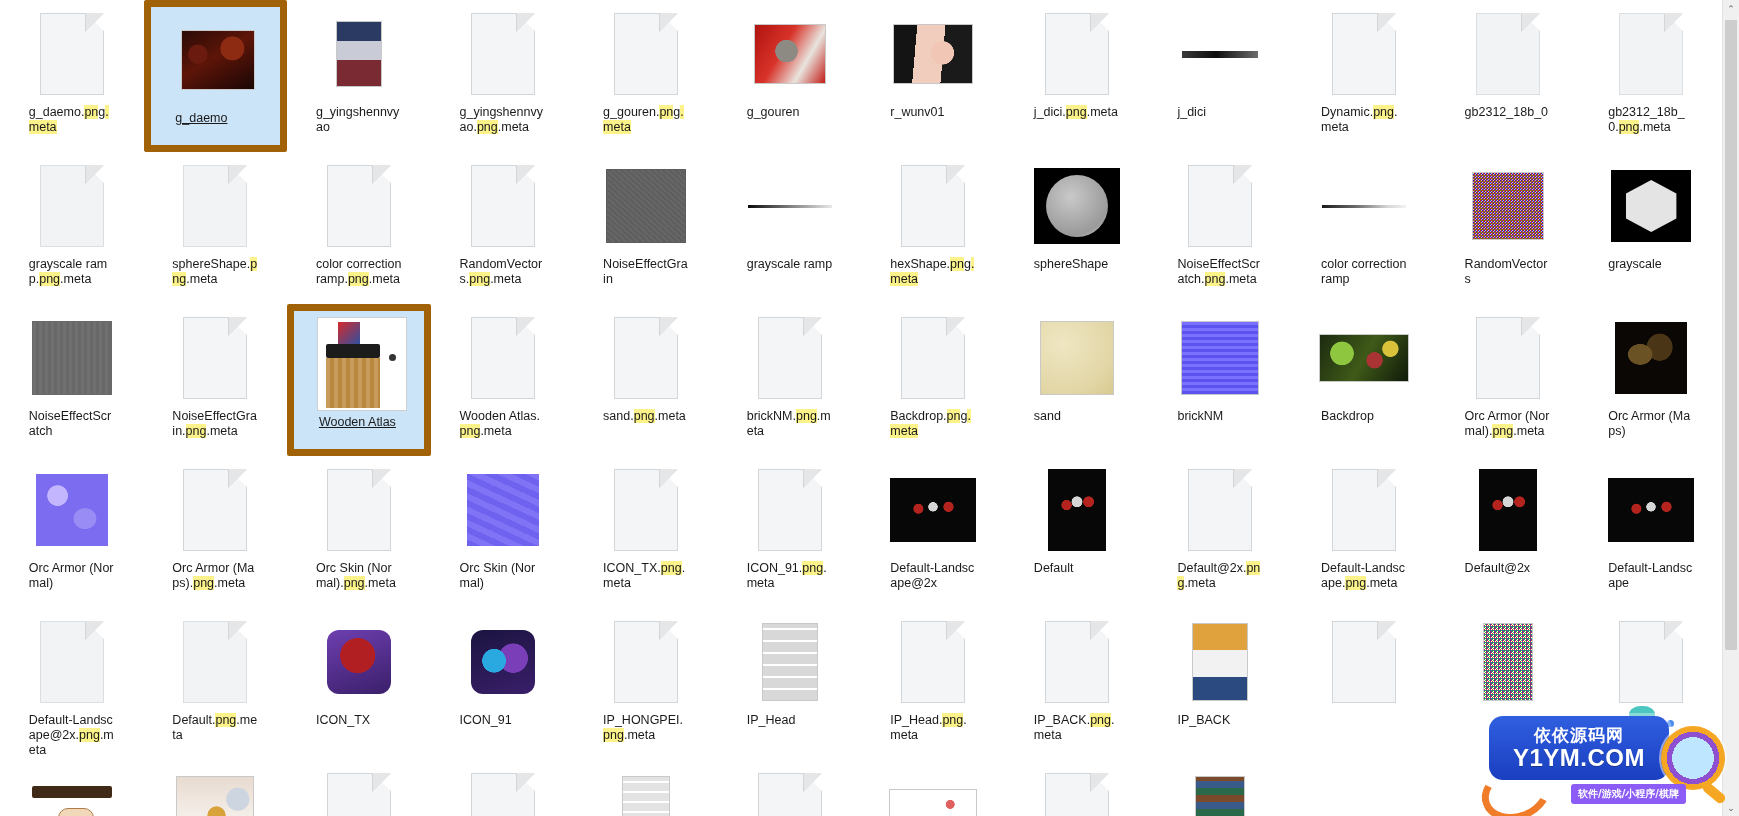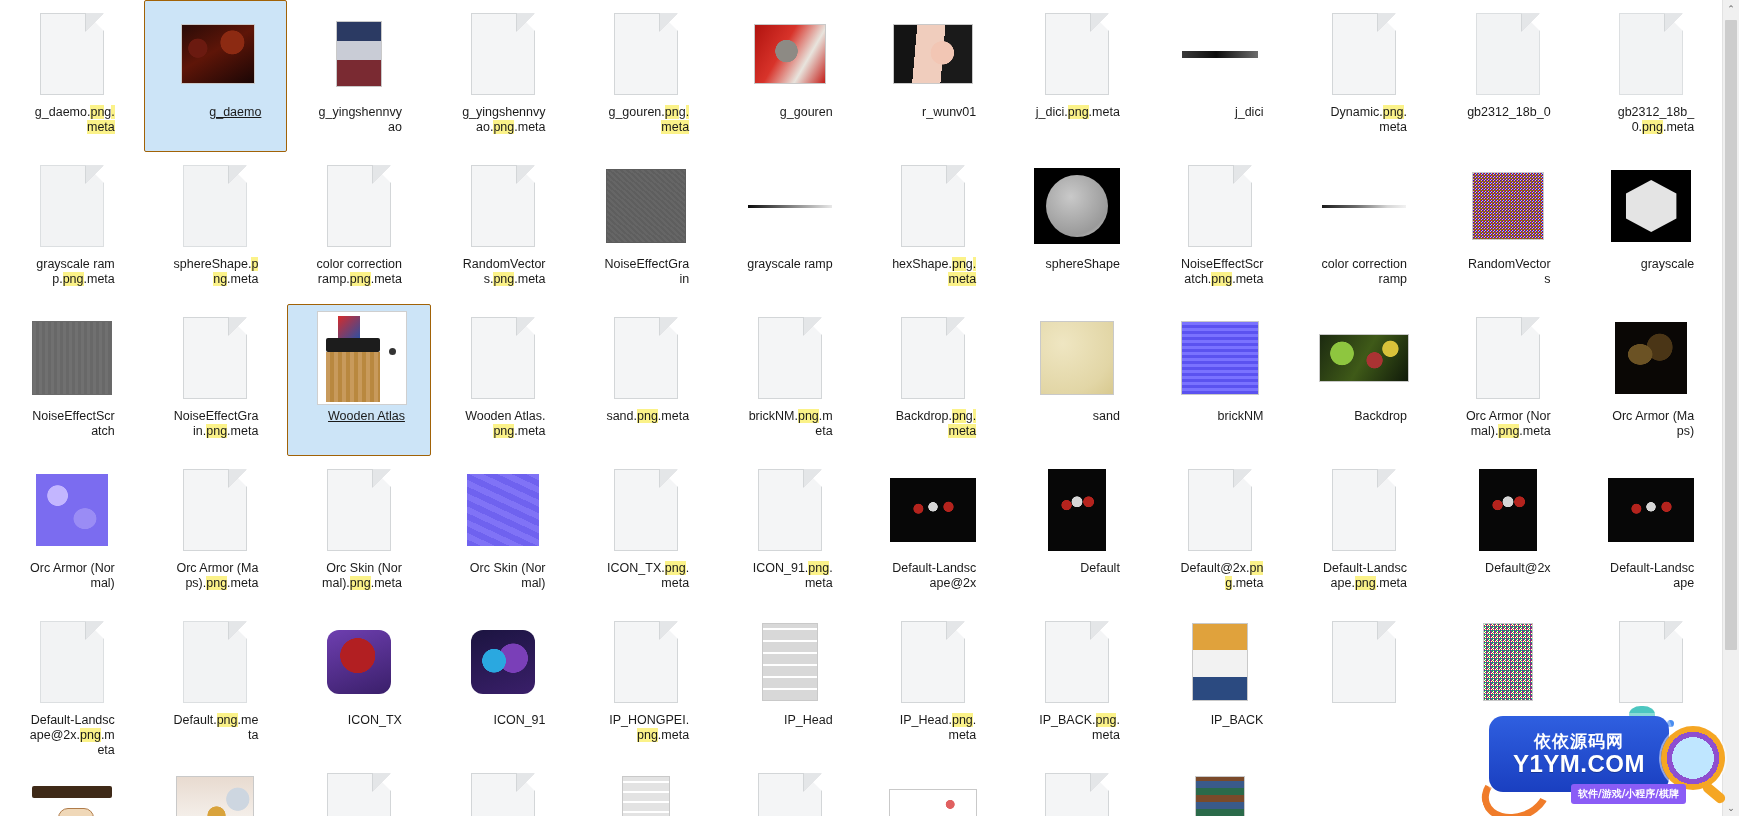--- a/index.html
+++ b/index.html
@@ -26,34 +26,34 @@
   .file-item{
     position:relative;
     display:flex;flex-direction:column;align-items:center;
     padding:6px 4px 0 4px;
     box-sizing:border-box;
     cursor:default;
     -webkit-user-select:none;user-select:none;
   }
   .file-item.selected{
     background:#cce4f7;
-    border:1px solid #a16207;
+    border:7px solid #a16207;
     border-radius:2px;
     padding:5px 3px 0 9px;
   }
   .thumb-wrap{
     width:96px;height:96px;
     display:flex;align-items:center;justify-content:center;
     flex:0 0 auto;
     overflow:hidden;
   }
   .label{
     margin-top:3px;
     width:86px;
-    text-align:right;
+    text-align:left;
     font-size:12.5px;
     line-height:15px;
     color:#1a1a1a;
     word-wrap:break-word;
     overflow-wrap:break-word;
     word-break:break-all;
   }
   .file-item.selected .label{
     text-decoration:underline;
   }
@@ -104,21 +104,21 @@
     position:absolute;left:2px;top:20px;width:12px;height:630px;
     background:#cdcdcd;border-radius:1px;
   }
 
   
   #watermark{
     position:absolute;right:10px;bottom:4px;width:250px;height:120px;
     pointer-events:none;
   }
   .wm-bubble{
-    position:absolute;left:10px;top:24px;width:180px;height:76px;
+    position:absolute;left:10px;top:24px;width:180px;height:64px;
     background:linear-gradient(180deg,#2f5fe0,#1a3fc0);
     border-radius:14px 14px 14px 14px;
     box-shadow:0 0 0 3px rgba(255,255,255,.35);
     display:flex;flex-direction:column;align-items:center;justify-content:center;
   }
   .wm-cn{color:#fff;font-size:17px;font-weight:bold;letter-spacing:1px;
          font-family:"DejaVu Sans","Liberation Sans",sans-serif;line-height:20px;}
   .wm-en{color:#fff;font-size:24px;font-weight:bold;letter-spacing:.5px;line-height:26px;
          text-shadow:0 1px 0 rgba(0,0,0,.25);}
   .wm-tag{

